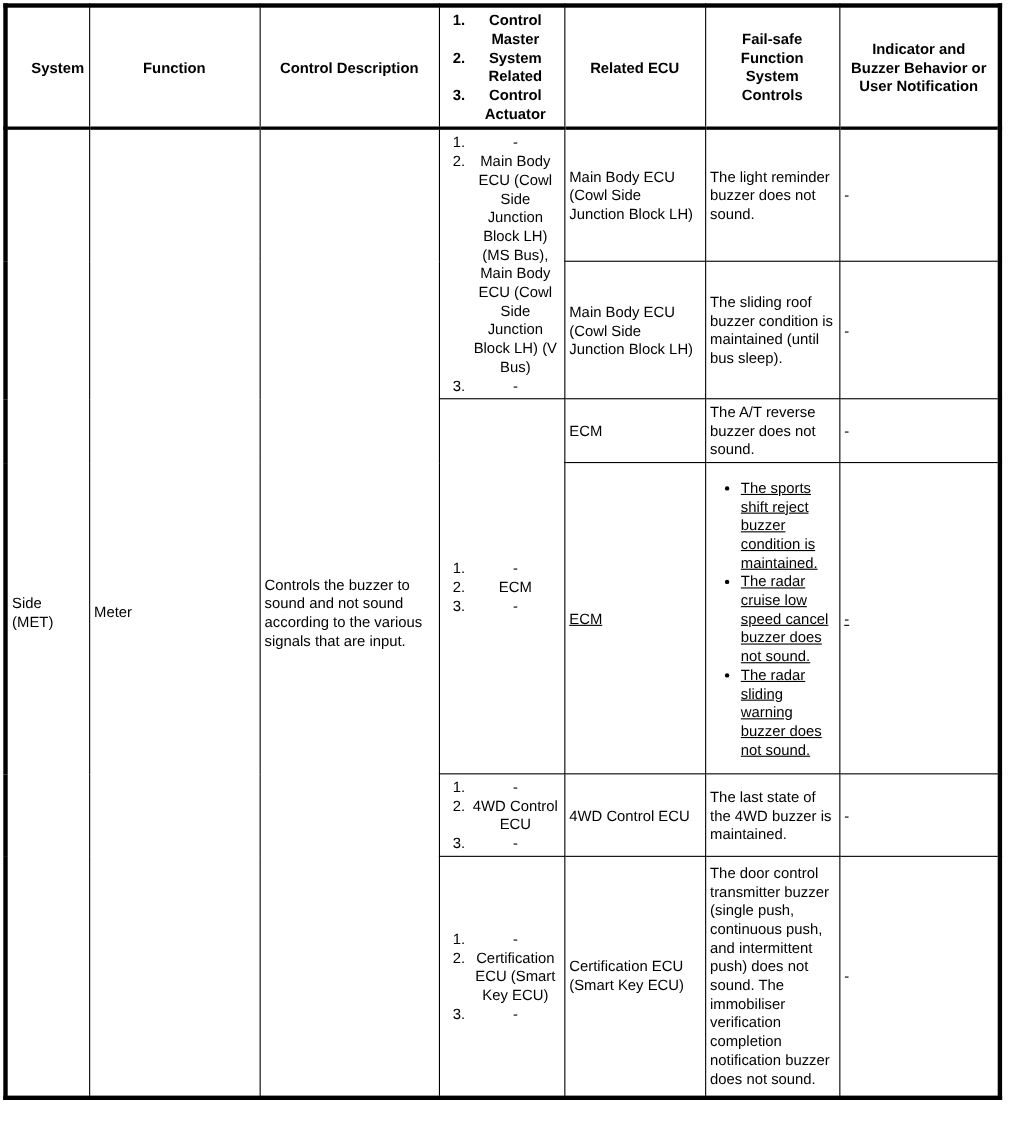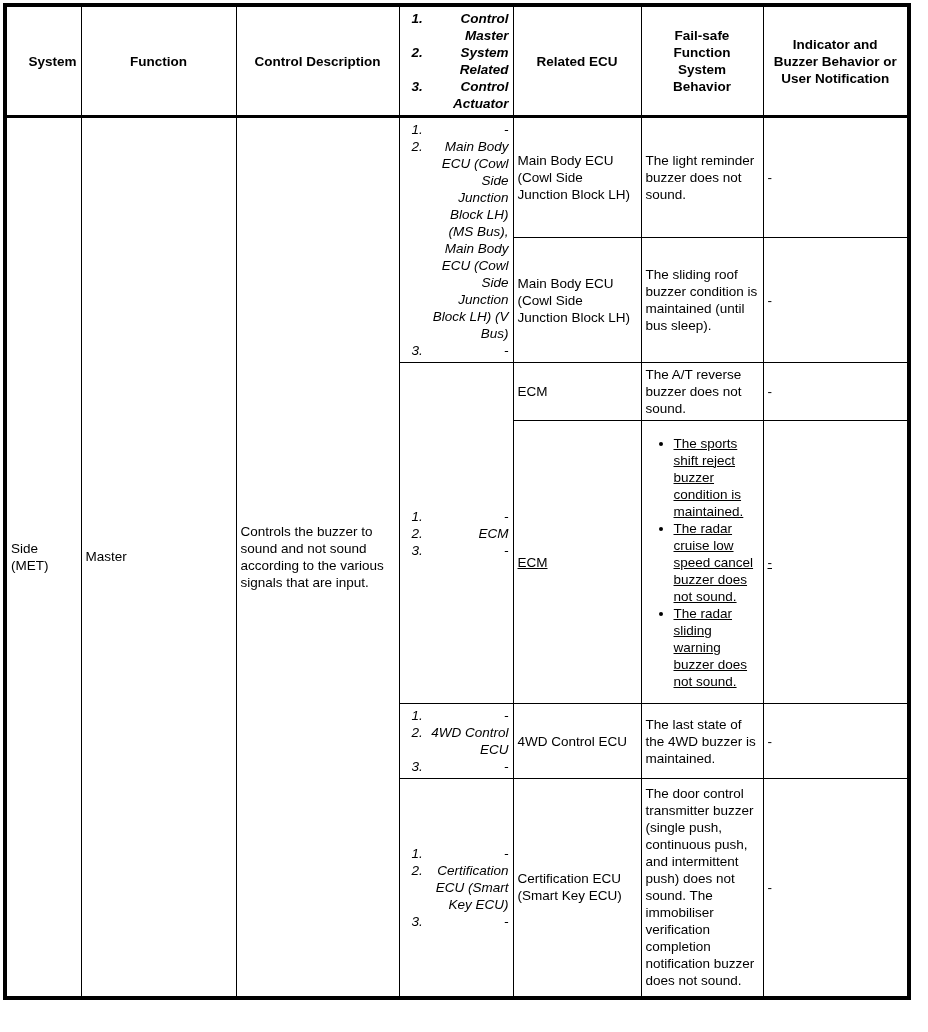--- a/index.html
+++ b/index.html
@@ -44,22 +44,21 @@
   tr.r1 > td { height: 121px; }
   tr.r2 > td { height: 124px; }
   tr.r3 > td { height: 54px; margin-top: 28px; }
   tr.r4 > td { height: 283px; text-decoration: underline; }
   tr.r5 > td { height: 75px; }
   tr.r6 > td { height: 219px; margin-left: 13px; }
   ol.num-list {
     margin: 0;
     padding-left: 23px;
     list-style: decimal;
-    text-align: right;
-    font-style: italic;
+    text-align: center;
   }
   ol.num-list li { padding-left: 2px; }
   ul.bullet-list {
     margin: 0;
     padding-left: 28px;
     list-style: disc;
   }
   td.tight-right { padding-right: 8px; }
   span.hdr-narrow { display: inline-block; max-width: 78px; }
   span.hdr-wide { display: inline-block; max-width: 132px; }
@@ -84,31 +83,31 @@
       <th>Control Description</th>
       <th>
         <ol class="num-list">
           <li>Control Master</li>
           <li>System Related</li>
           <li>Control Actuator</li>
         </ol>
       </th>
       <th>Related ECU</th>
       <th>
-        <span class="hdr-narrow">Fail-safe Function System Behavior</span>
+        <span class="hdr-narrow">Fail-safe Function System Controls</span>
       </th>
       <th>
         <span class="hdr-wide">Indicator and Buzzer Behavior or User Notification</span>
       </th>
     </tr>
   </thead>
   <tbody>
     <tr class="r1">
       <td class="tight-right" rowspan="6">Side (MET)</td>
-      <td rowspan="6">Master</td>
+      <td rowspan="6">Meter</td>
       <td rowspan="6">Controls the buzzer to sound and not sound according to the various signals that are input.</td>
       <td rowspan="2">
         <ol class="num-list">
           <li>-</li>
           <li>Main Body ECU (Cowl Side Junction Block LH) (MS Bus), Main Body ECU (Cowl Side Junction Block LH) (V Bus)</li>
           <li>-</li>
         </ol>
       </td>
       <td>Main Body ECU (Cowl Side Junction Block LH)</td>
       <td>The light reminder buzzer does not sound.</td>

